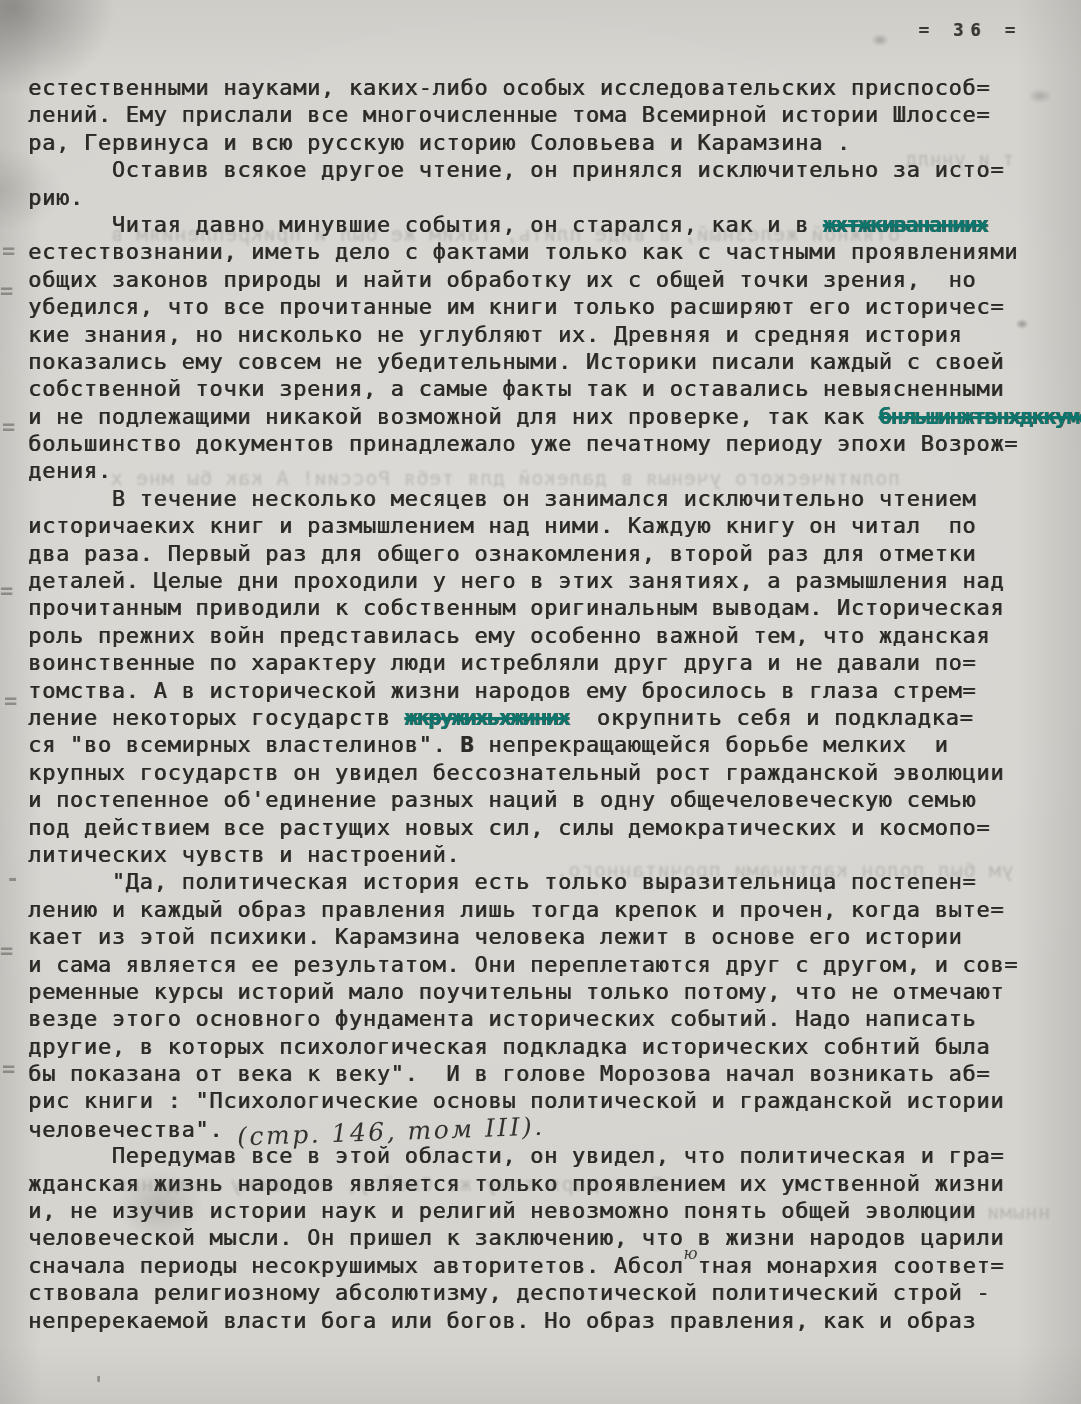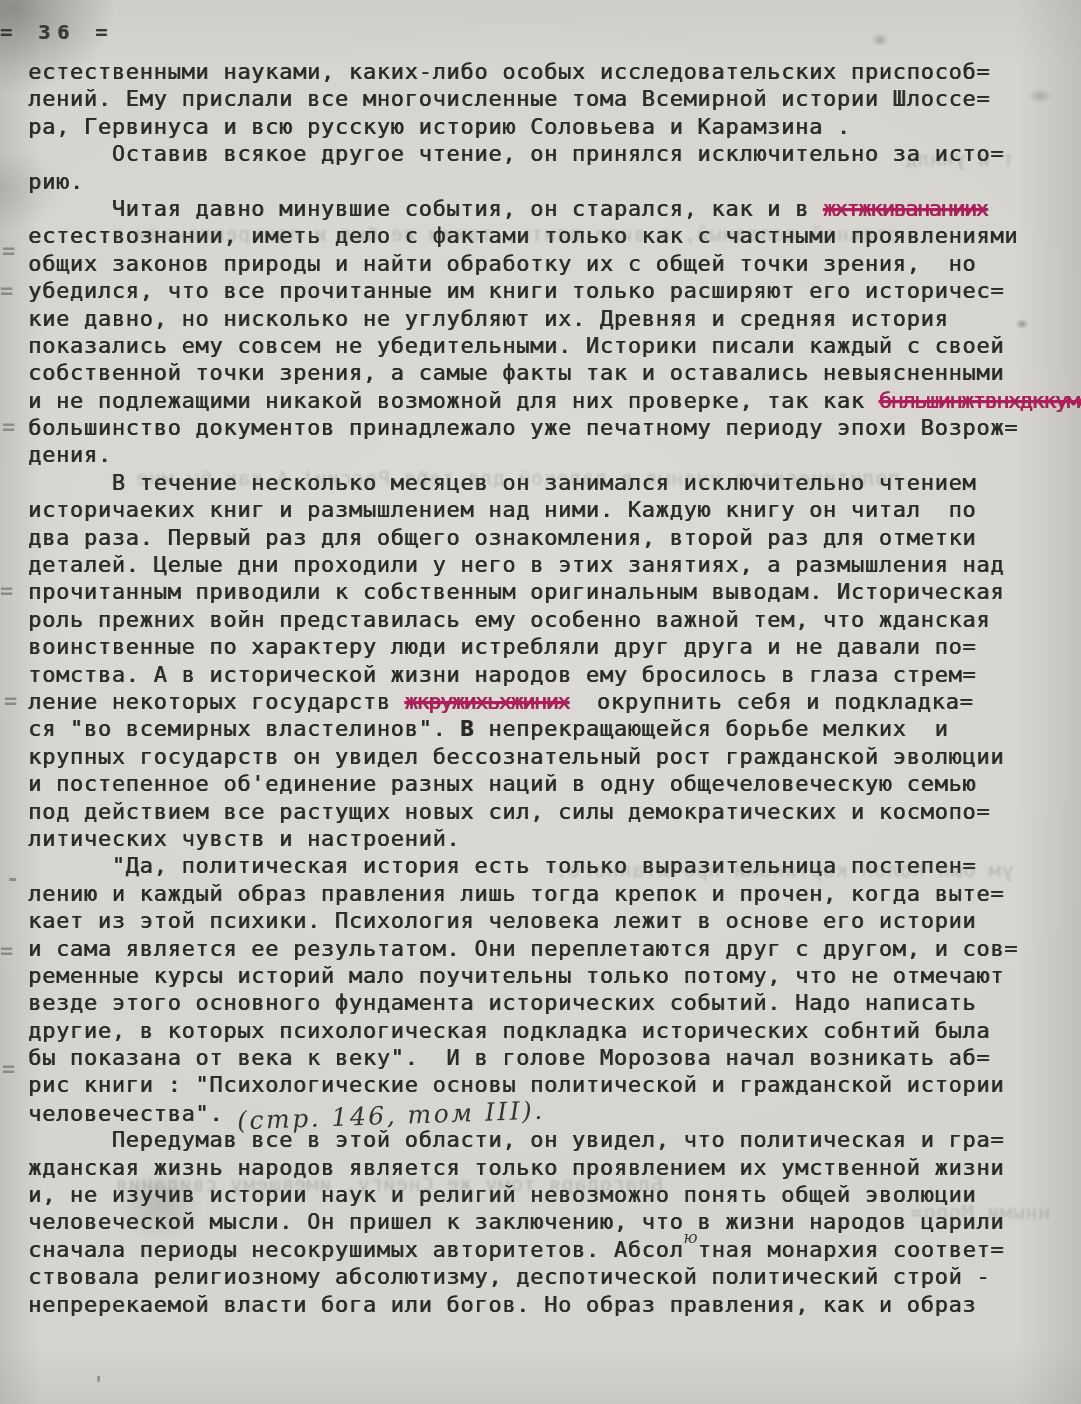--- a/index.html
+++ b/index.html
@@ -18,36 +18,36 @@
       radial-gradient(12px 9px at 880px 40px, rgba(90,88,84,.35), transparent 75%),
       radial-gradient(16px 10px at 1040px 96px, rgba(96,94,90,.30), transparent 75%),
       radial-gradient(900px 760px at 48% 42%, rgba(255,255,255,.16), transparent 80%),
       linear-gradient(90deg, rgba(118,116,112,.20), rgba(0,0,0,0) 42px),
       linear-gradient(270deg, rgba(118,116,112,.22), rgba(0,0,0,0) 64px),
       linear-gradient(0deg, rgba(128,126,122,.14), transparent 60px),
       linear-gradient(180deg, rgba(140,138,134,.10), transparent 70px);
     pointer-events:none;
   }
   .page-number{
-    position:absolute;top:20px;left:0;width:994px;text-align:left;
-    font-size:20px;font-weight:bold;letter-spacing:7px;
-    color:#3a3934;text-shadow:0.8px 0 0 rgba(58,57,52,.7);
+    position:absolute;top:20px;left:0;width:994px;text-align:right;
+    font-size:17px;font-weight:bold;letter-spacing:7px;
+    color:#3a3934;text-shadow:0.8px 0 0 rgba(58,57,52,.7);padding-left:28px;
   }
   .text-block{
-    position:absolute;left:28px;top:58px;width:1030px;
+    position:absolute;left:28px;top:74px;width:1030px;
     color:var(--ink,#2b2a26);
   }
   .line{
     white-space:pre;font-size:22px;line-height:27.4px;height:27.4px;
     letter-spacing:0.7px;
     text-shadow:0.7px 0 0 rgba(43,42,38,.75), 0 0.4px 0 rgba(43,42,38,.35);
   }
   .strike{
     text-decoration:line-through;text-decoration-thickness:2.5px;
-    font-weight:normal;letter-spacing:-1.5px;color:#be185d;
+    font-weight:bold;letter-spacing:-1.5px;color:#0f766e;
   }
   .bold{font-weight:bold;}
   .handwritten{
     font-family:"DejaVu Serif","Liberation Serif",serif;font-style:italic;
     font-size:25px;letter-spacing:2.5px;display:inline-block;
     transform:rotate(-2deg) translateY(3px);color:#34332f;text-shadow:none;
   }
   .insert{
     position:relative;top:-14px;font-family:"DejaVu Serif",serif;
     font-style:italic;font-size:16px;letter-spacing:0;text-shadow:none;color:#3c3b36;
@@ -72,21 +72,21 @@
 <div class="text-block">
     <div class="line"><span>естественными науками, каких-либо особых исследовательских приспособ=</span></div>
     <div class="line"><span>лений. Ему прислали все многочисленные тома Всемирной истории Шлоссе=</span></div>
     <div class="line"><span>ра, Гервинуса и всю русскую историю Соловьева и Карамзина .</span></div>
     <div class="line"><span>      Оставив всякое другое чтение, он принялся исключительно за исто=</span></div>
     <div class="line"><span>рию.</span></div>
     <div class="line"><span>      Читая давно минувшие события, он старался, как и в </span><span class="strike">жхтжкивананиих</span></div>
     <div class="line"><span>естествознании, иметь дело с фактами только как с частными проявлениями</span></div>
     <div class="line"><span>общих законов природы и найти обработку их с общей точки зрения,  но</span></div>
     <div class="line"><span>убедился, что все прочитанные им книги только расширяют его историчес=</span></div>
-    <div class="line"><span>кие давно, но нисколько не углубляют их. Древняя и средняя история</span></div>
+    <div class="line"><span>кие знания, но нисколько не углубляют их. Древняя и средняя история</span></div>
     <div class="line"><span>показались ему совсем не убедительными. Историки писали каждый с своей</span></div>
     <div class="line"><span>собственной точки зрения, а самые факты так и оставались невыясненными</span></div>
     <div class="line"><span>и не подлежащими никакой возможной для них проверке, так как </span><span class="strike">бнльшинжтвнхдккумен</span></div>
     <div class="line"><span>большинство документов принадлежало уже печатному периоду эпохи Возрож=</span></div>
     <div class="line"><span>дения.</span></div>
     <div class="line"><span>      В течение несколько месяцев он занимался исключительно чтением</span></div>
     <div class="line"><span>историчаеких книг и размышлением над ними. Каждую книгу он читал  по</span></div>
     <div class="line"><span>два раза. Первый раз для общего ознакомления, второй раз для отметки</span></div>
     <div class="line"><span>деталей. Целые дни проходили у него в этих занятиях, а размышления над</span></div>
     <div class="line"><span>прочитанным приводили к собственным оригинальным выводам. Историческая</span></div>
@@ -94,21 +94,21 @@
     <div class="line"><span>воинственные по характеру люди истребляли друг друга и не давали по=</span></div>
     <div class="line"><span>томства. А в исторической жизни народов ему бросилось в глаза стрем=</span></div>
     <div class="line"><span>ление некоторых государств </span><span class="strike">жкружихьхжиних</span><span>  окрупнить себя и подкладка=</span></div>
     <div class="line"><span>ся "во всемирных властелинов". </span><span class="bold">В</span><span> непрекращающейся борьбе мелких  и</span></div>
     <div class="line"><span>крупных государств он увидел бессознательный рост гражданской эволюции</span></div>
     <div class="line"><span>и постепенное об'единение разных наций в одну общечеловеческую семью</span></div>
     <div class="line"><span>под действием все растущих новых сил, силы демократических и космопо=</span></div>
     <div class="line"><span>литических чувств и настроений.</span></div>
     <div class="line"><span>      "Да, политическая история есть только выразительница постепен=</span></div>
     <div class="line"><span>лению и каждый образ правления лишь тогда крепок и прочен, когда выте=</span></div>
-    <div class="line"><span>кает из этой психики. Психология человека лежит в основе его истории</span></div>
+    <div class="line"><span>кает из этой психики. Карамзина человека лежит в основе его истории</span></div>
     <div class="line"><span>и сама является ее результатом. Они переплетаются друг с другом, и сов=</span></div>
     <div class="line"><span>ременные курсы историй мало поучительны только потому, что не отмечают</span></div>
     <div class="line"><span>везде этого основного фундамента исторических событий. Надо написать</span></div>
     <div class="line"><span>другие, в которых психологическая подкладка исторических собнтий была</span></div>
     <div class="line"><span>бы показана от века к веку".  И в голове Морозова начал возникать аб=</span></div>
     <div class="line"><span>рис книги : "Психологические основы политической и гражданской истории</span></div>
     <div class="line"><span>человечества". </span><span class="handwritten">(стр. 146, том III).</span></div>
     <div class="line"><span>      Передумав все в этой области, он увидел, что политическая и гра=</span></div>
     <div class="line"><span>жданская жизнь народов является только проявлением их умственной жизни</span></div>
     <div class="line"><span>и, не изучив истории наук и религий невозможно понять общей эволюции</span></div>

